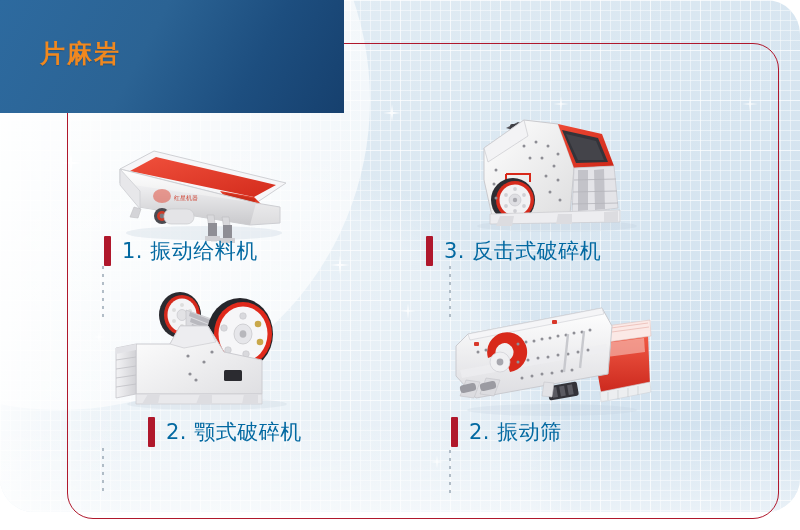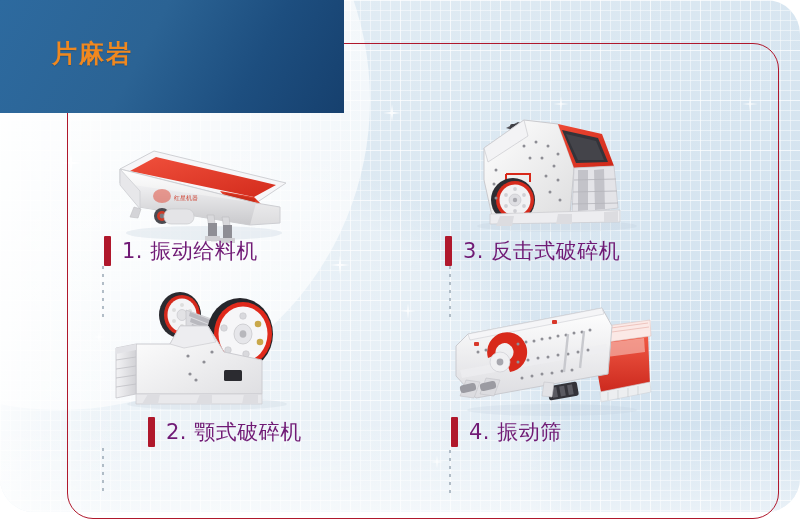--- a/index.html
+++ b/index.html
@@ -65,21 +65,21 @@
     border-radius:0 26px 26px 26px;
     box-sizing:border-box;
     pointer-events:none;
   }
 
   
   .title-box{
     position:absolute;left:0;top:0;width:344px;height:113px;
     background:linear-gradient(118deg,#2d6a9f 0%,#2b6394 42%,#1d4e7f 72%,#16406e 100%);
     display:flex;flex-direction:column;justify-content:center;
-    padding-left:52px;box-sizing:border-box;
+    padding-left:40px;box-sizing:border-box;
   }
   .title-main{
     font-family:"DejaVu Sans","Liberation Sans",sans-serif;
     font-size:25px;font-weight:bold;color:#f0881f;
     letter-spacing:2px;line-height:1.15;margin-bottom:4px;
     text-shadow:0 1px 1px rgba(0,0,0,.18);
   }
   .title-sub{
     font-family:"DejaVu Sans","Liberation Sans",sans-serif;
     font-size:20px;font-weight:bold;color:#ffffff;
@@ -96,21 +96,21 @@
   }
   .label{
     position:absolute;display:flex;align-items:center;
   }
   .label .bar{
     width:7px;height:30px;background:#b0182c;margin-right:11px;flex:none;
     border-radius:1px;
   }
   .label .txt{
     font-family:"DejaVu Sans","Liberation Sans",sans-serif;
-    font-size:21px;color:#701a75;white-space:nowrap;letter-spacing:.5px;
+    font-size:21px;color:#0369a1;white-space:nowrap;letter-spacing:.5px;
   }
 
   .machine{position:absolute;}
   .machine svg{display:block;}
 
   
   .spark{position:absolute;pointer-events:none;}
 </style>
 </head>
 <body>
@@ -455,27 +455,27 @@
   <div class="label" style="left:104px;top:236px;">
     <div class="bar"></div>
     <div class="txt">1. 振动给料机</div>
   </div>
 
   <div class="label" style="left:104px;top:417px;padding-left:44px;">
     <div class="bar"></div>
     <div class="txt">2. 颚式破碎机</div>
   </div>
 
-  <div class="label" style="left:445px;top:236px;">
+  <div class="label" style="left:426px;top:236px;">
     <div class="bar"></div>
     <div class="txt">3. 反击式破碎机</div>
   </div>
 
   <div class="label" style="left:451px;top:417px;">
     <div class="bar"></div>
-    <div class="txt">4. 振动筛</div>
+    <div class="txt">2. 振动筛</div>
   </div>
 
   <div class="title-box">
     <div class="title-main">片麻岩</div>
   </div>
 
 </div>
 
 </body></html>

